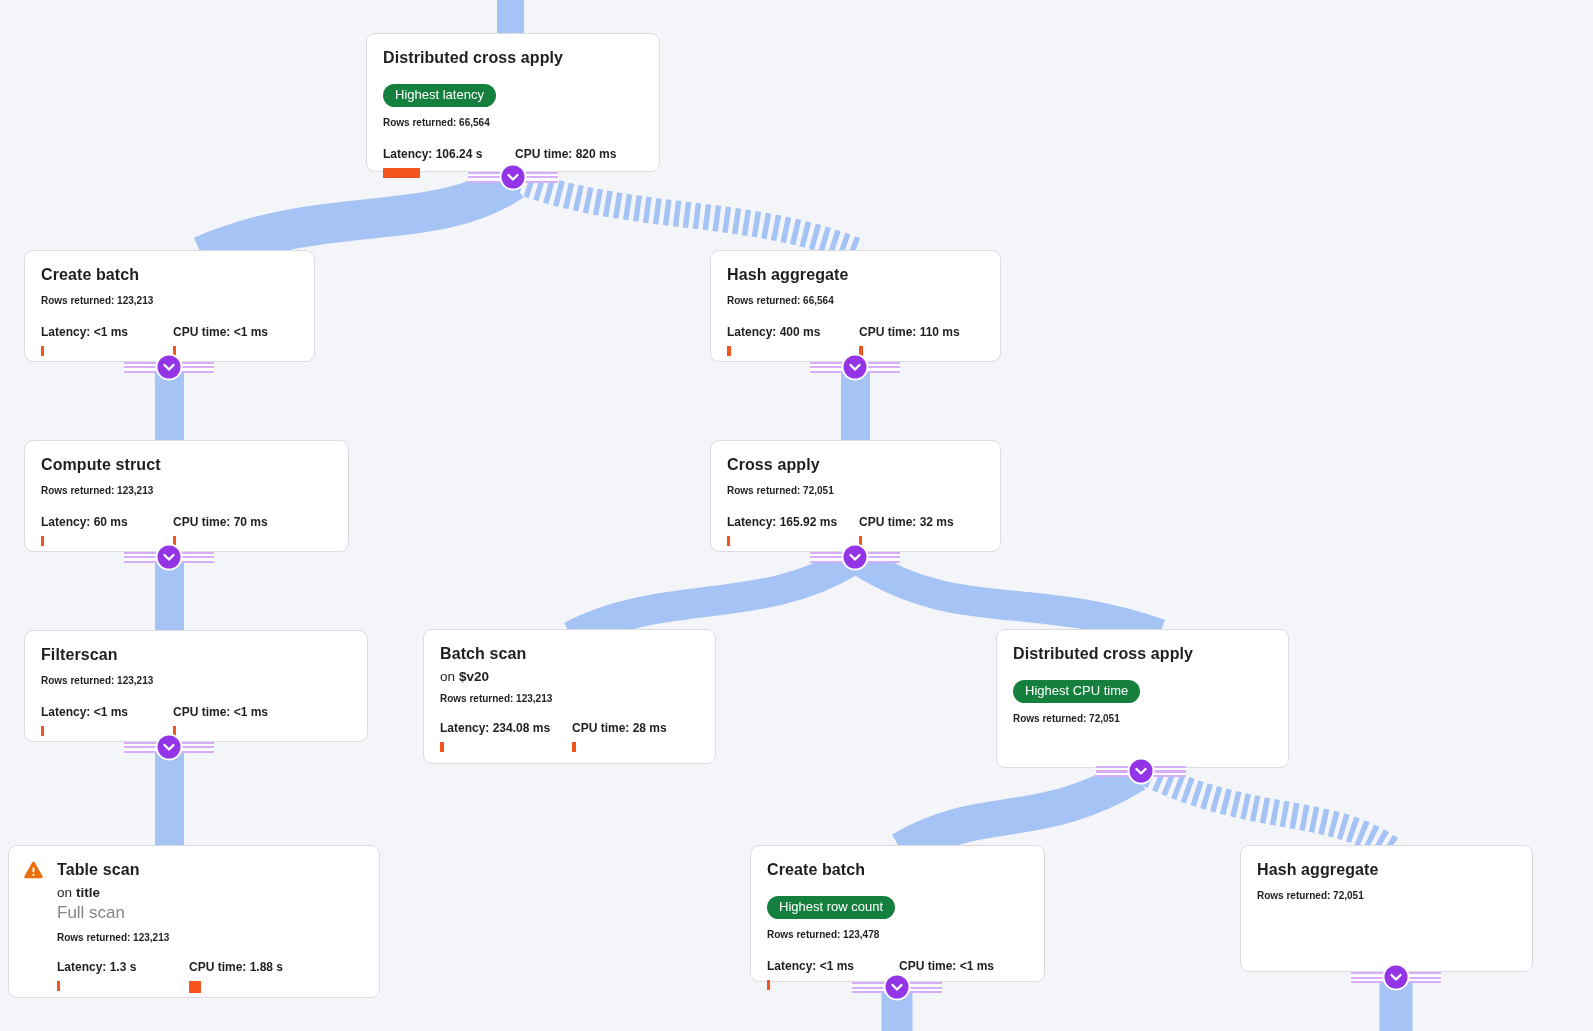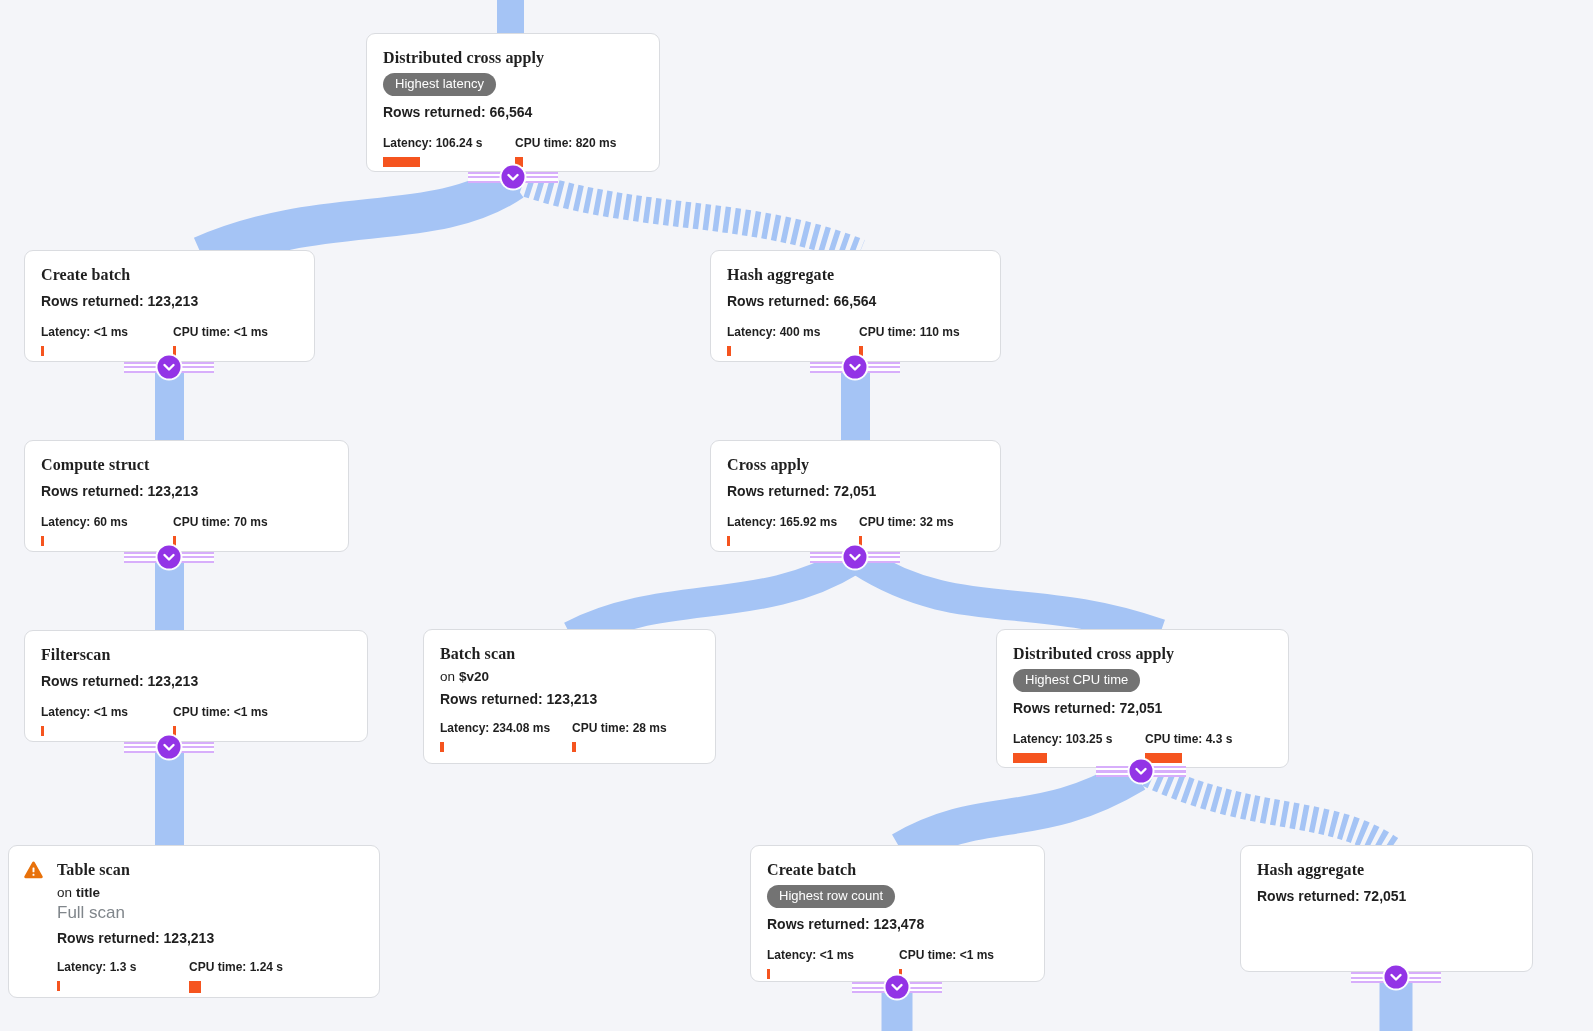--- a/index.html
+++ b/index.html
@@ -14,29 +14,29 @@
   .edge-striped{ fill:none; stroke:#a5c4f5; stroke-dasharray:5.5 4.5; }
 
   .node {
     position:absolute; z-index:2;
     background:#ffffff;
     border:1px solid #dadce0;
     border-radius:9px;
     padding:13px 16px;
     color:#1f1f1f;
   }
-  .node-title { font-size:16px; font-weight:700; letter-spacing:.1px; line-height:21px;font-family:Liberation Serif, serif; }
+  .node-title { font-size:16px; font-weight:700; letter-spacing:.1px; line-height:21px; }
   .badge {
-    display:inline-block; margin-top:5px;
-    background:#737373; color:#ffffff;
+    display:inline-block; margin-top:16px;
+    background:#15803d; color:#ffffff;
     font-size:13px; font-weight:500;
     line-height:16px; padding:3px 12px 4px;
     border-radius:12px;
   }
-  .rows { margin-top:7px; font-size:14px; font-weight:700; line-height:18px; }
+  .rows { margin-top:7px; font-size:10px; font-weight:700; line-height:18px; }
   .on-line { margin-top:4px; font-size:13.5px; line-height:18px; }
   .on-line .on-word { margin-right:4px; font-weight:400; }
   .on-line .on-value { font-weight:700; }
   .scan-note { margin-top:2px; font-size:17px; line-height:18px; color:#80868b; font-weight:400; }
   .metrics { margin-top:14px; display:flex; }
   .m-col { flex:0 0 132px; }
   .m-col + .m-col { flex:1 1 auto; }
   .m-label { font-size:12px; font-weight:700; line-height:17px; white-space:nowrap; }
   .m-bar { margin-top:5px; height:10px; background:#f5541f; }
   .m-bar--big { height:12px; }
@@ -157,21 +157,21 @@
           <span class="on-word">on</span><span class="on-value">title</span>
         </div>
         <div class="scan-note">Full scan</div>
         <div class="rows">Rows returned: 123,213</div>
         <div class="metrics" style="margin-top:12px;">
           <div class="m-col">
             <div class="m-label">Latency: 1.3 s</div>
             <div class="m-bar" style="width: 3px;"></div>
           </div>
           <div class="m-col">
-            <div class="m-label">CPU time: 1.24 s</div>
+            <div class="m-label">CPU time: 1.88 s</div>
             <div class="m-bar m-bar--big" style="width: 12px;"></div>
           </div>
         </div>
       </div>
     </div>
   </div>
 
   <div class="node" style="left:710px; top:250px; width:291px; height:112px;">
     <div class="node-title">Hash aggregate</div>
     <div class="rows">Rows returned: 66,564</div>
@@ -217,30 +217,20 @@
         <div class="m-label">CPU time: 28 ms</div>
         <div class="m-bar" style="width: 4px;"></div>
       </div>
     </div>
   </div>
 
   <div class="node" style="left:996px; top:629px; width:293px; height:139px;">
     <div class="node-title">Distributed cross apply</div>
     <div class="badge">Highest CPU time</div>
     <div class="rows">Rows returned: 72,051</div>
-    <div class="metrics">
-      <div class="m-col">
-        <div class="m-label">Latency: 103.25 s</div>
-        <div class="m-bar" style="width: 34px;"></div>
-      </div>
-      <div class="m-col">
-        <div class="m-label">CPU time: 4.3 s</div>
-        <div class="m-bar" style="width: 37px;"></div>
-      </div>
-    </div>
   </div>
 
   <div class="node" style="left:750px; top:845px; width:295px; height:137px;">
     <div class="node-title">Create batch</div>
     <div class="badge">Highest row count</div>
     <div class="rows">Rows returned: 123,478</div>
     <div class="metrics">
       <div class="m-col">
         <div class="m-label">Latency: &lt;1 ms</div>
         <div class="m-bar" style="width: 3px;"></div>

